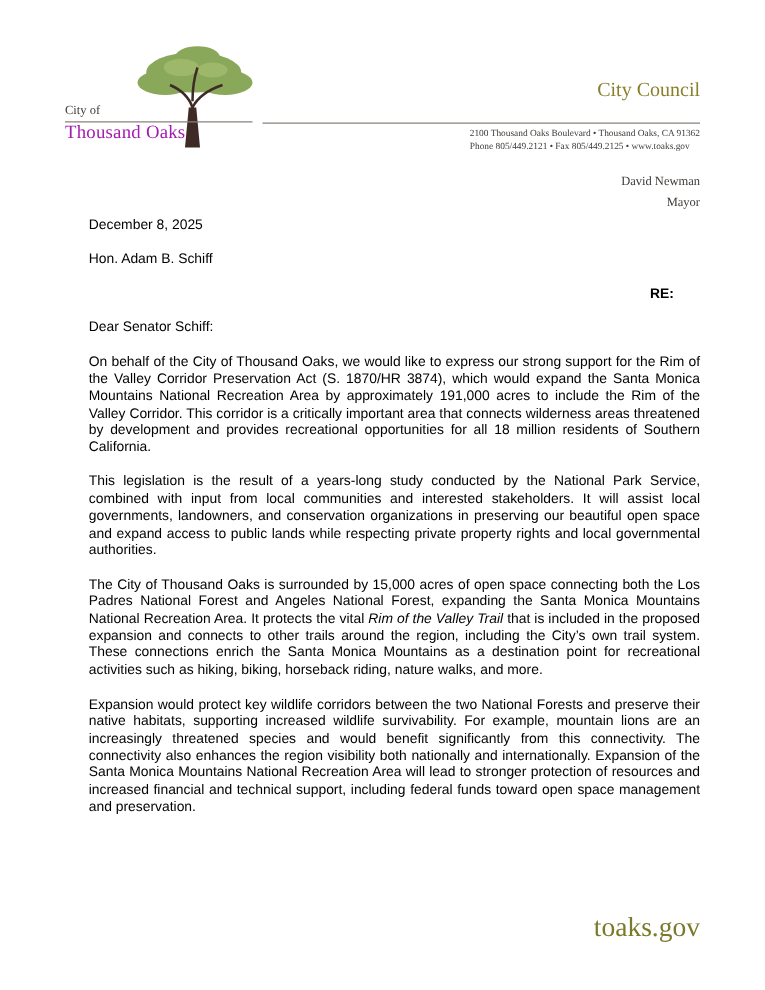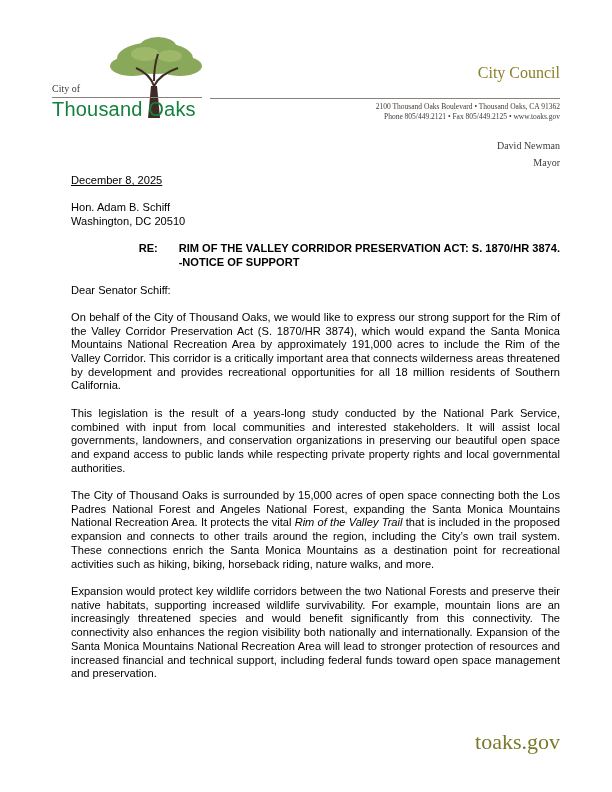--- a/index.html
+++ b/index.html
@@ -1,27 +1,27 @@
 <!DOCTYPE html>
 <html><head>
 <meta charset="utf-8">
 <style>
   html, body { margin: 0; padding: 0; background: #ffffff; }
   body { width: 612px; height: 792px; position: relative; overflow: hidden; font-family: "Liberation Sans", sans-serif; color: #000; }
   .logo { position: absolute; left: 50px; top: 36px; width: 180px; height: 85px; }
   .logo-city-of { position: absolute; left: 52px; top: 83px; font-family: "Liberation Serif", serif; font-size: 10px; color: #3f3a36; }
-  .logo-name { position: absolute; left: 52px; top: 98px; font-family: Liberation Sans, sans-serif; font-size: 20px; color: #15803d; letter-spacing: 0.2px; }
+  .logo-name { position: absolute; left: 52px; top: 98px; font-family: Liberation Serif, serif; font-size: 15px; color: #a21caf; letter-spacing: 0.2px; }
   .logo-line { position: absolute; left: 52px; top: 97px; width: 150px; height: 1px; background: #8a817b; }
   .council-title { position: absolute; right: 52px; top: 64px; font-family: "Liberation Serif", serif; font-size: 16px; color: #8a7f2a; }
   .council-line { position: absolute; left: 210px; right: 52px; top: 98px; height: 1px; background: #8a817b; }
-  .address { position: absolute; right: 52px; top: 102px; text-align: right; font-family: "Liberation Serif", serif; font-size: 7.5px; line-height: 10px; color: #3f3a36; }
+  .address { position: absolute; right: 52px; top: 102px; font-family: "Liberation Serif", serif; font-size: 7.5px; line-height: 10px; color: #3f3a36; }
   .mayor { position: absolute; right: 52px; top: 137px; text-align: right; font-family: Liberation Serif, serif; font-size: 10px; line-height: 17px; color: #3f3a36; }
   .letter { position: absolute; left: 71px; right: 52px; top: 174px; font-size: 11.1px; line-height: 13.7px; }
   .letter p { margin: 0; }
-  .date { margin-bottom: 13.7px !important; text-decoration: underline; }
+  .date { margin-bottom: 13.7px !important; }
   .addr-block { margin-bottom: 13.7px !important; }
   .re { display: flex; font-weight: bold; margin-bottom: 13.7px !important; justify-content: flex-end; }
   .re .re-label { width: 40px; flex: none; }
   .salutation { margin-bottom: 13.7px !important; }
   .body-p { text-align: justify; margin-bottom: 13.7px !important; }
   .footer-url { position: absolute; right: 52px; top: 729px; font-family: "Liberation Serif", serif; font-size: 22px; color: #7b7a2a; }
 </style>
 </head>
 <body>
 
@@ -56,28 +56,23 @@
 </div>
 <div class="mayor">
   <div>David Newman</div>
   <div>Mayor</div>
 </div>
 
 <div class="letter">
   <p class="date">December 8, 2025</p>
   <div class="addr-block">
     <p>Hon. Adam B. Schiff</p>
-    <p>Washington, DC 20510</p>
   </div>
   <div class="re">
     <span class="re-label">RE:</span>
-    <span>
-      <span style="display:block">RIM OF THE VALLEY CORRIDOR PRESERVATION ACT: S. 1870/HR 3874.</span>
-      <span style="display:block">-NOTICE OF SUPPORT</span>
-    </span>
   </div>
   <p class="salutation">Dear Senator Schiff:</p>
   <p class="body-p">On behalf of the City of Thousand Oaks, we would like to express our strong support for the Rim of the Valley Corridor Preservation Act (S. 1870/HR 3874), which would expand the Santa Monica Mountains National Recreation Area by approximately 191,000 acres to include the Rim of the Valley Corridor.  This corridor is a critically important area that connects wilderness areas threatened by development and provides recreational opportunities for all 18 million residents of Southern California.</p>
   <p class="body-p">This legislation is the result of a years-long study conducted by the National Park Service, combined with input from local communities and interested stakeholders.  It will assist local governments, landowners, and conservation organizations in preserving our beautiful open space and expand access to public lands while respecting private property rights and local governmental authorities.</p>
   <p class="body-p"><span>The City of Thousand Oaks is surrounded by 15,000 acres of open space connecting both the Los Padres National Forest and Angeles National Forest, expanding the Santa Monica Mountains National Recreation Area. It protects the vital </span><em>Rim of the Valley Trail</em><span> that is included in the proposed expansion and connects to other trails around the region, including the City’s own trail system. These connections enrich the Santa Monica Mountains as a destination point for recreational activities such as hiking, biking, horseback riding, nature walks, and more.</span></p>
   <p class="body-p">Expansion would protect key wildlife corridors between the two National Forests and preserve their native habitats, supporting increased wildlife survivability. For example, mountain lions are an increasingly threatened species and would benefit significantly from this connectivity. The connectivity also enhances the region visibility both nationally and internationally. Expansion of the Santa Monica Mountains National Recreation Area will lead to stronger protection of resources and increased financial and technical support, including federal funds toward open space management and preservation.</p>
 </div>
 
 <div class="footer-url">toaks.gov</div>
 

